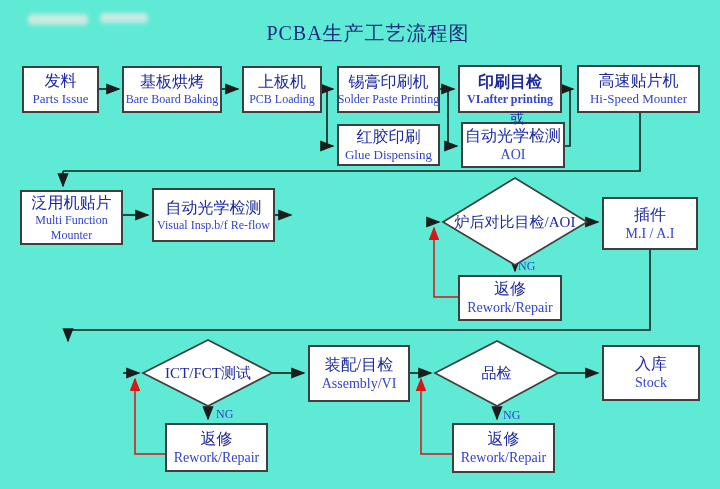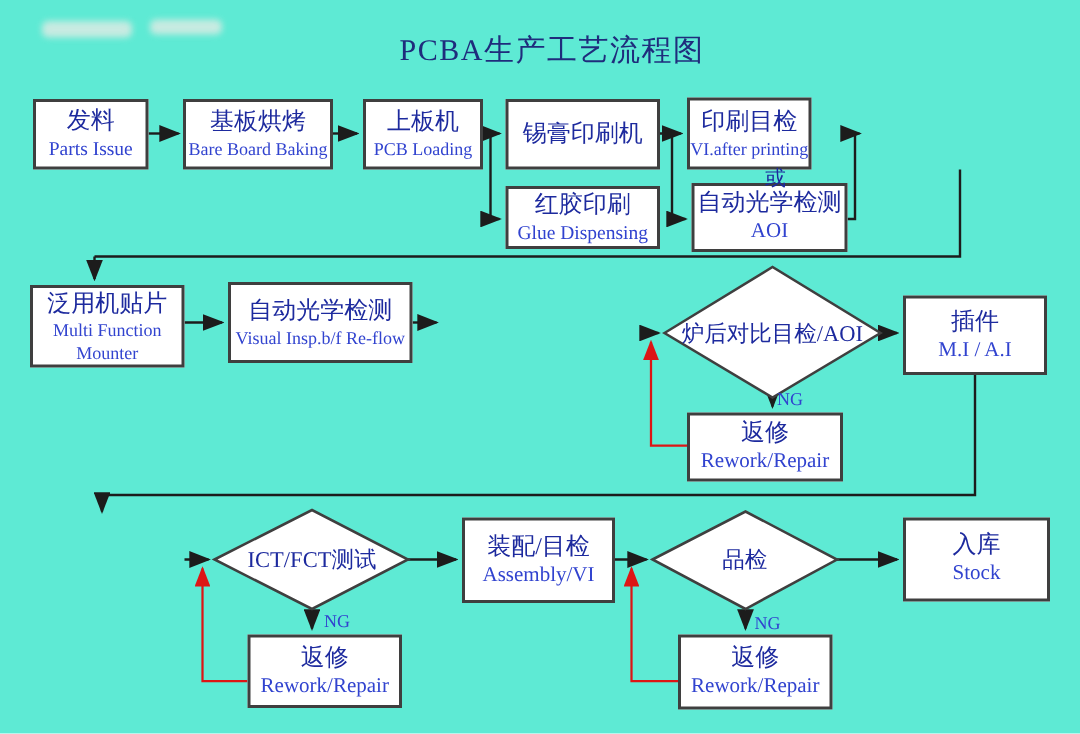--- a/index.html
+++ b/index.html
@@ -109,24 +109,29 @@
   <div class="node" style="left:122px;top:66px;width:100px;height:47px;">
     <div class="zh">基板烘烤</div>
     <div class="en en-sm">Bare Board Baking</div>
   </div>
   <div class="node" style="left:242px;top:66px;width:80px;height:47px;">
     <div class="zh">上板机</div>
     <div class="en en-sm">PCB Loading</div>
   </div>
   <div class="node" style="left:337px;top:66px;width:103px;height:47px;">
     <div class="zh">锡膏印刷机</div>
+    <div class="en en-sm">Solder Paste Printing</div>
   </div>
-  <div class="node" style="left:458px;top:65px;width:83px;height:48px;">
+  <div class="node" style="left:458px;top:65px;width:104px;height:48px;font-weight:bold;">
     <div class="zh">印刷目检</div>
     <div class="en en-sm">VI.after printing</div>
+  </div>
+  <div class="node" style="left:577px;top:65px;width:123px;height:48px;">
+    <div class="zh">高速贴片机</div>
+    <div class="en">Hi-Speed Mounter</div>
   </div>
 
   <div class="node" style="left:337px;top:124px;width:103px;height:42px;">
     <div class="zh">红胶印刷</div>
     <div class="en">Glue Dispensing</div>
   </div>
   <div class="node" style="left:461px;top:122px;width:104px;height:46px;">
     <div class="zh">自动光学检测</div>
     <div class="en en-lg">AOI</div>
   </div>

